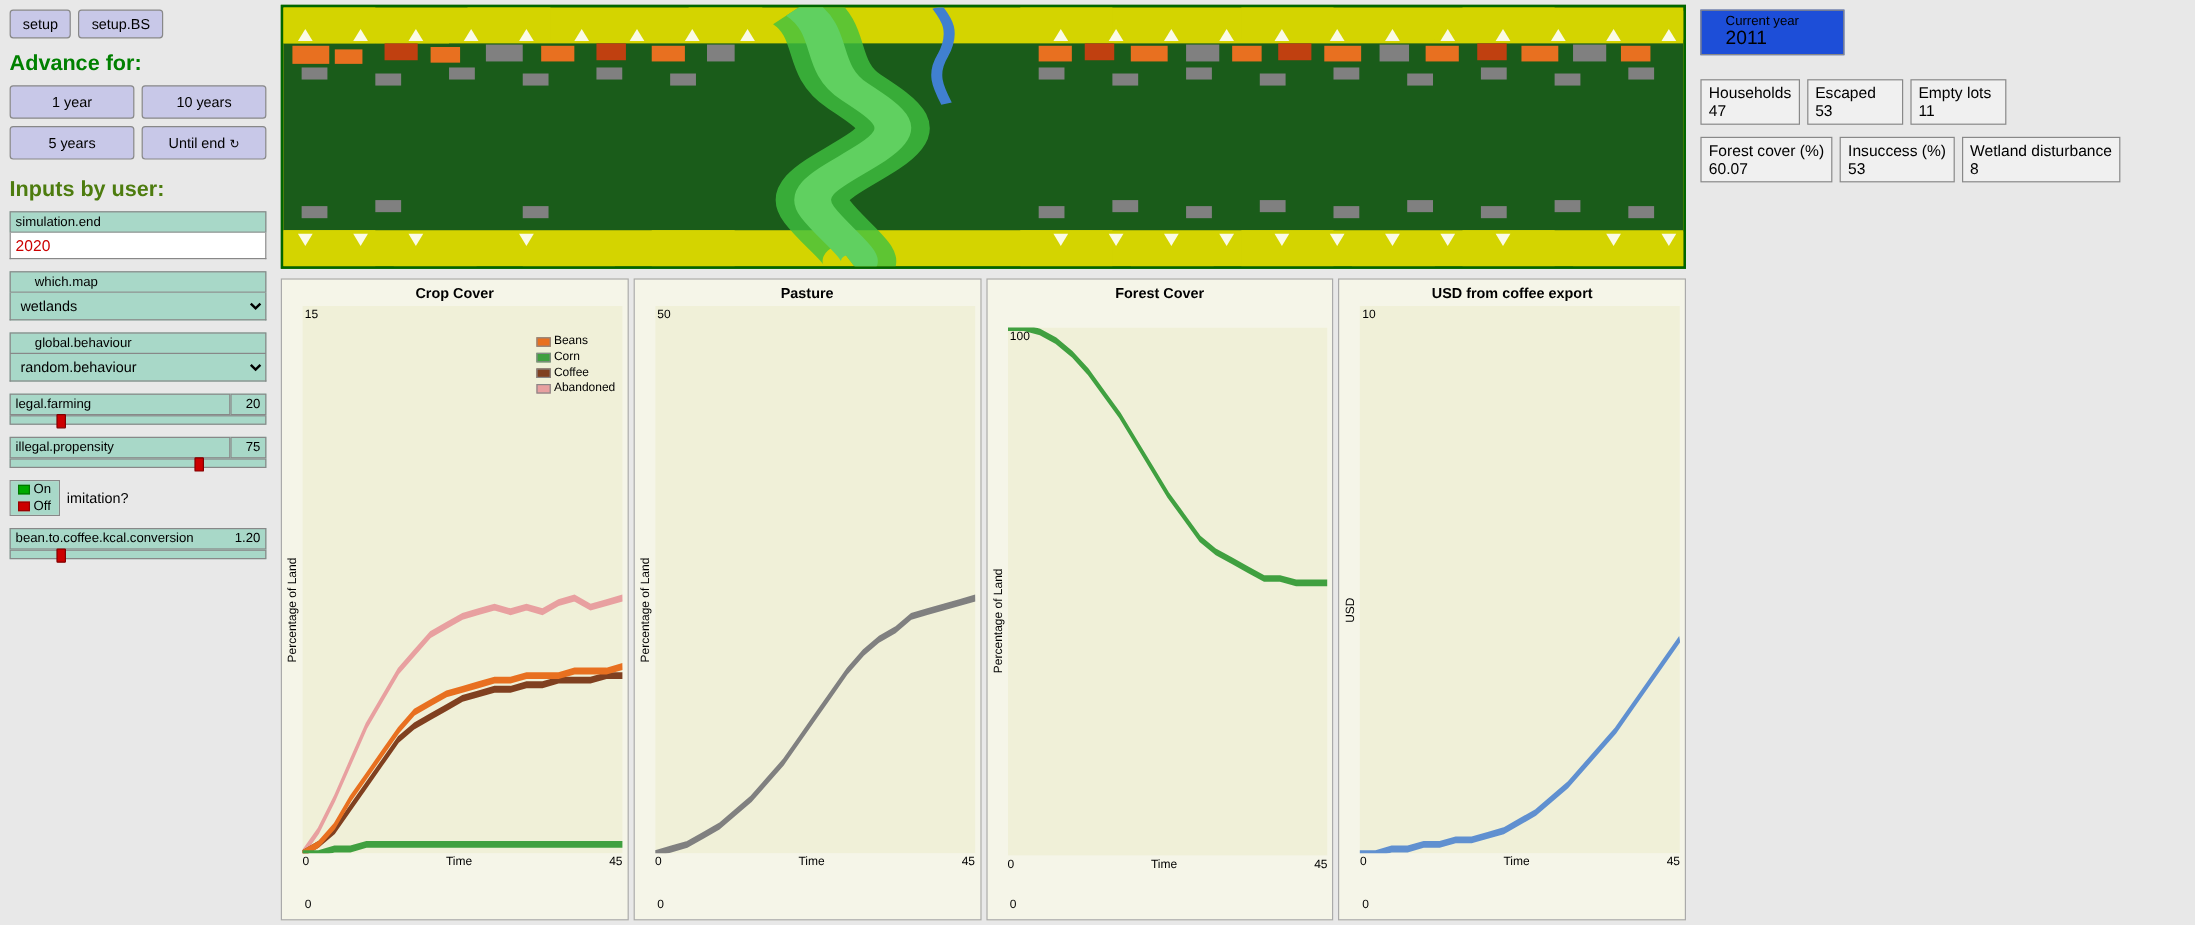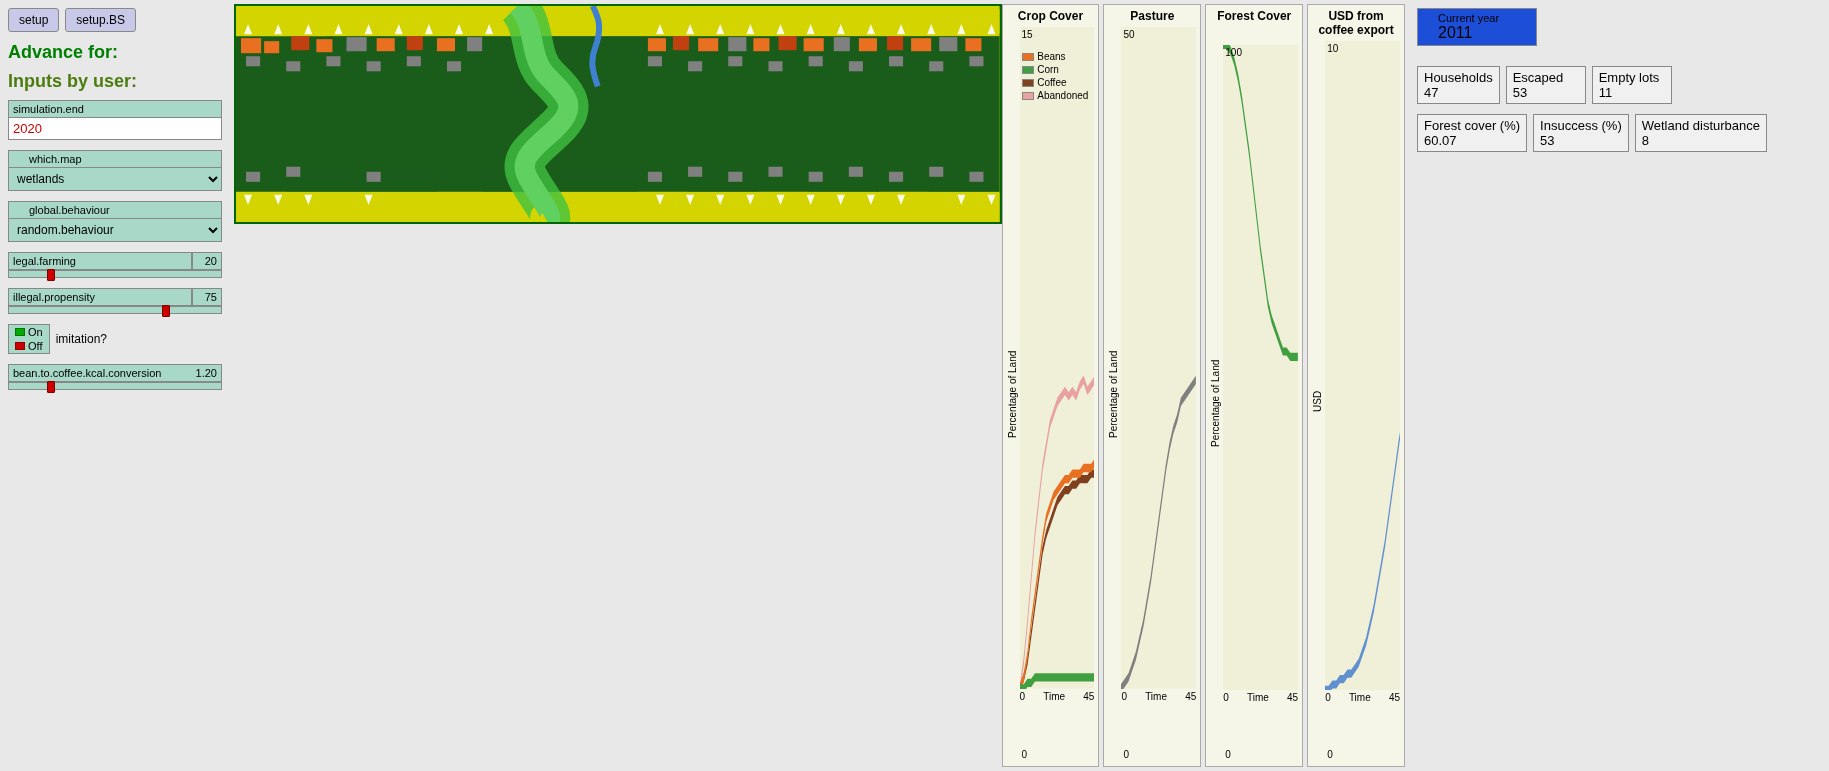--- a/index.html
+++ b/index.html
@@ -225,21 +225,21 @@
       padding: 2px 4px;
       font-size: 11px;
       display: flex;
       justify-content: space-between;
     }
 
     
     .center-panel {
       flex: 1;
       display: flex;
-      flex-direction: row;
+      flex-direction: column;
       padding: 4px;
     }
 
     .map-container {
       border: 2px solid #006600;
       background: #336600;
       height: 220px;
       margin-bottom: 8px;
       overflow: hidden;
       position: relative;
@@ -374,20 +374,29 @@
 <div class="main-layout">
 
   <div class="left-panel">
     <div class="btn-row">
       <button class="btn">setup</button>
       <button class="btn">setup.BS</button>
     </div>
 
     <div class="section-title">Advance for:</div>
 
+    <div class="advance-buttons">
+      <button class="advance-btn">1 year</button>
+      <button class="advance-btn">10 years</button>
+      <button class="advance-btn">5 years</button>
+      <button class="advance-btn">
+        <span>Until end</span>
+        <span style="font-size:10px;">↻</span>
+      </button>
+    </div>
 
     <div class="inputs-title">Inputs by user:</div>
 
     <div class="input-group">
       <span class="input-label">simulation.end</span>
       <input class="input-value" type="text" value="2020" style="">
     </div>
 
     <div class="dropdown-group">
       <span class="dropdown-label">which.map</span>

